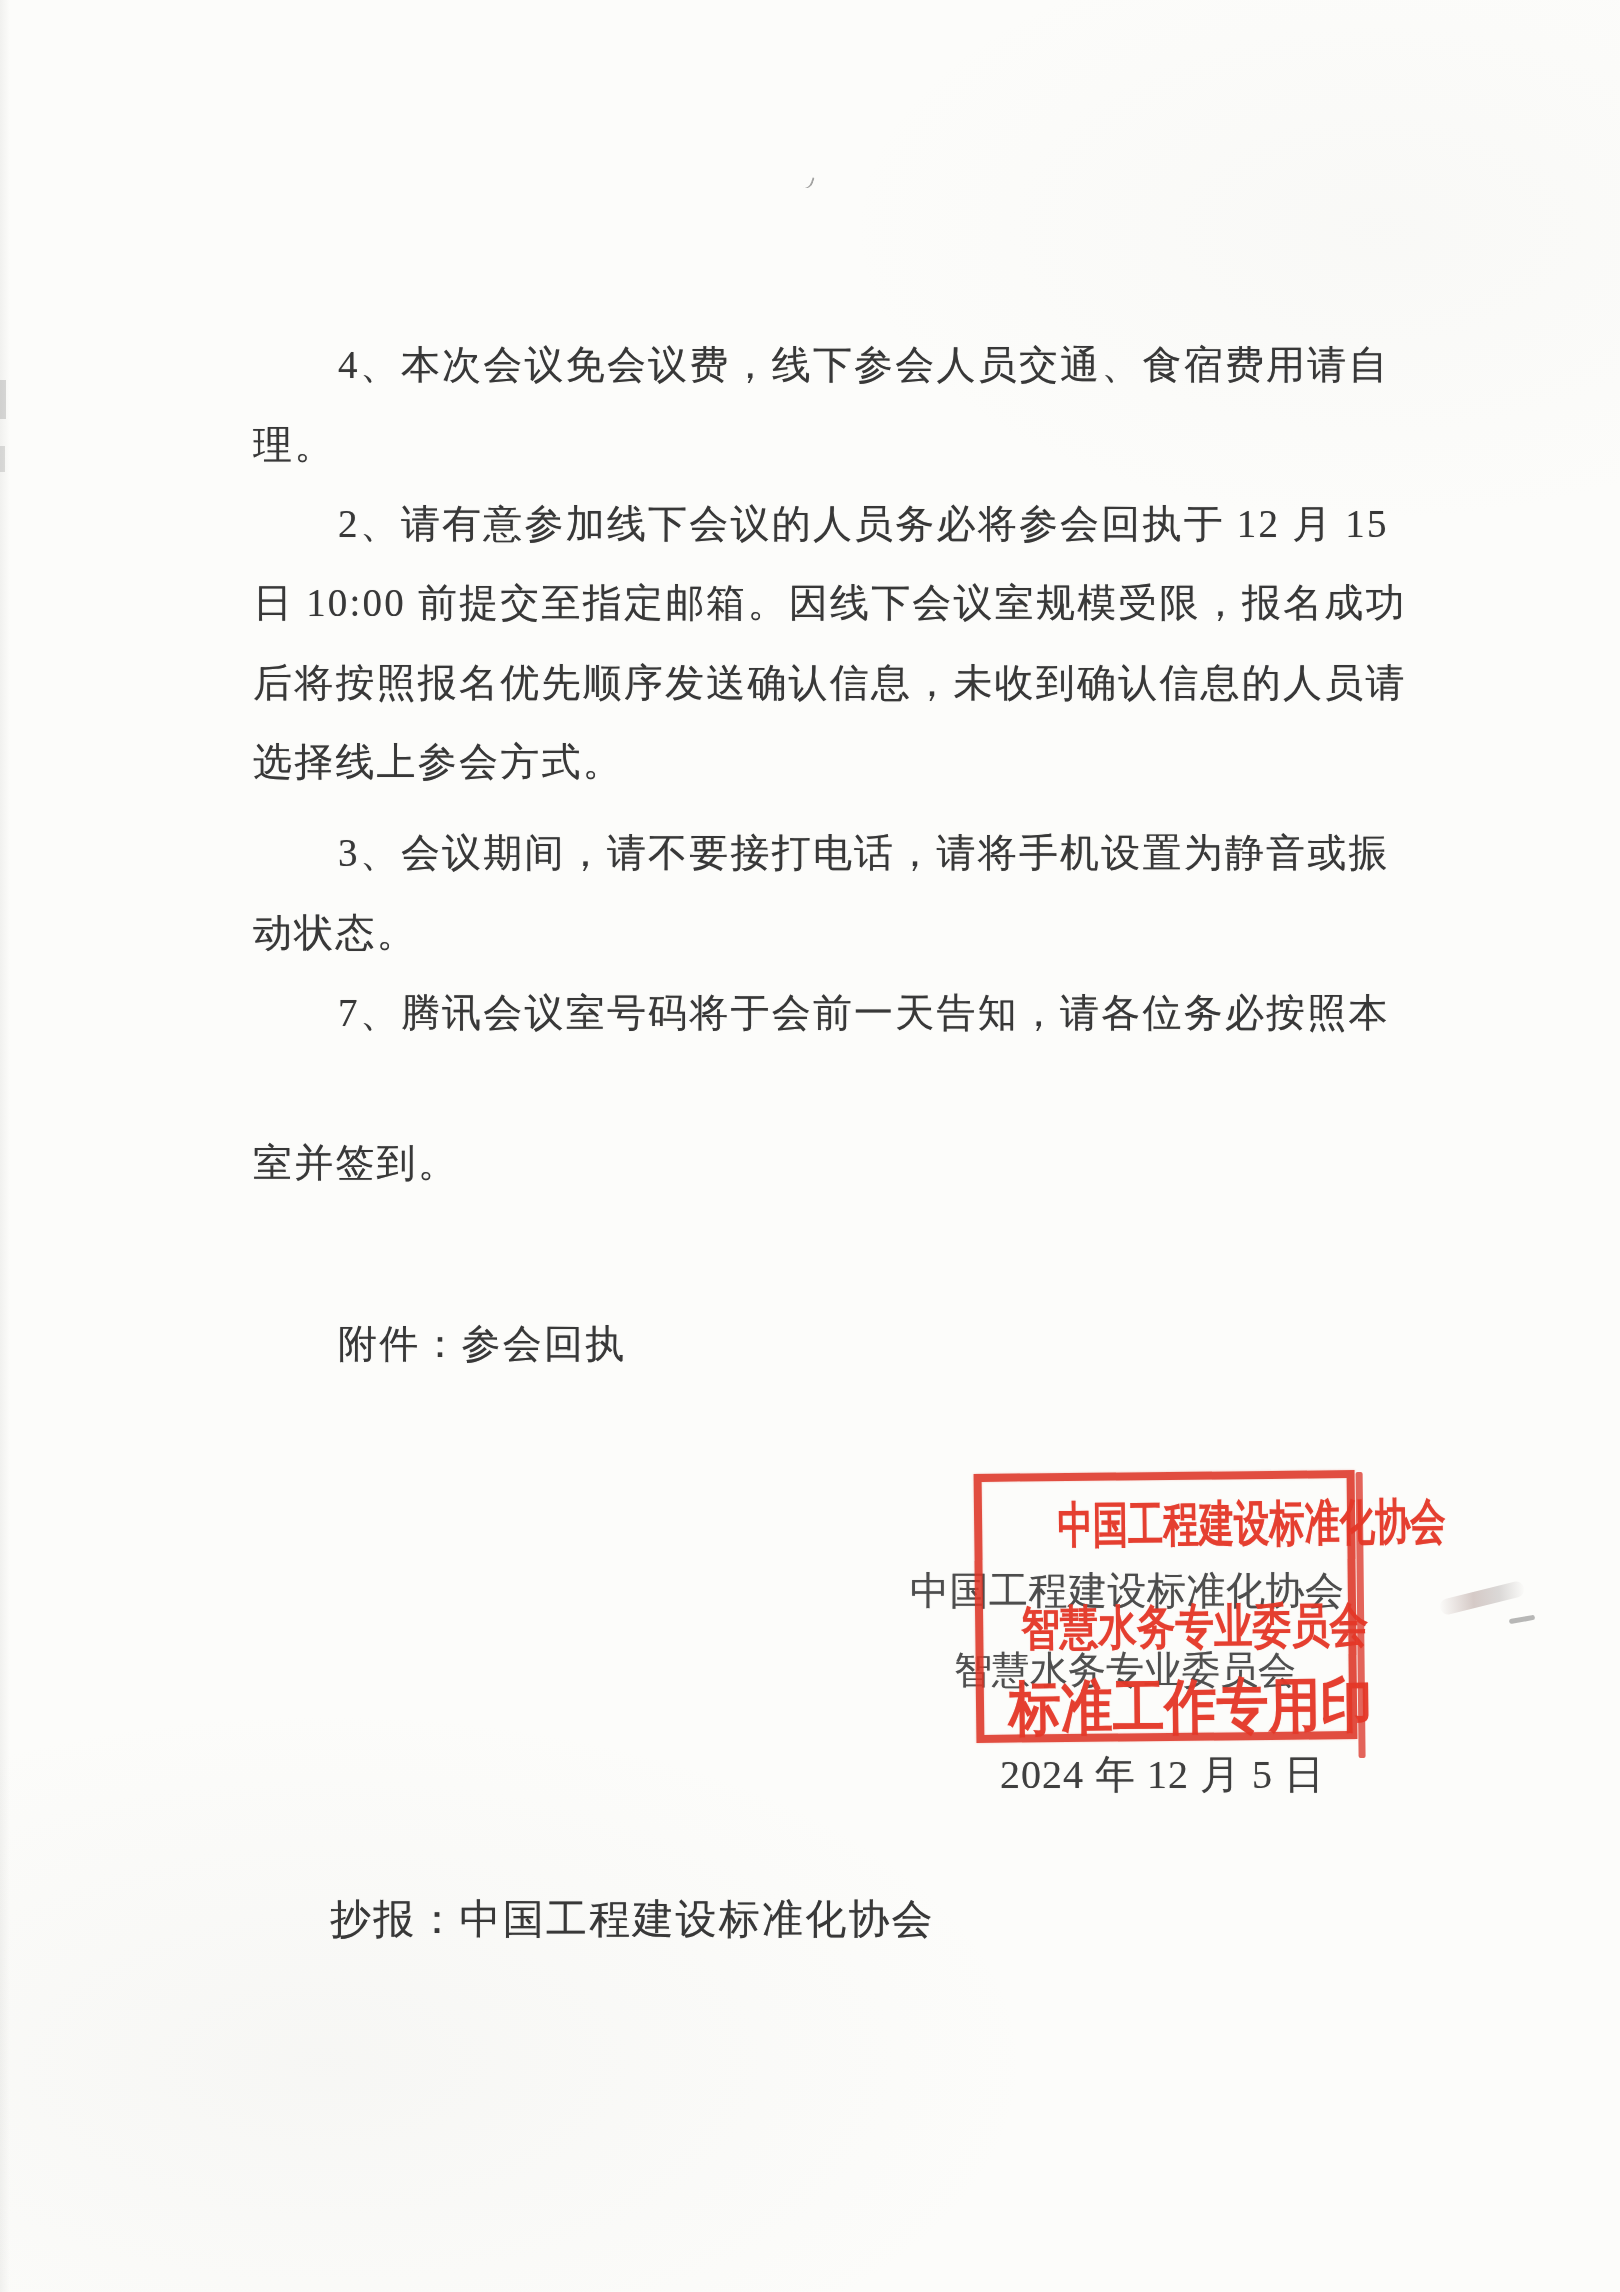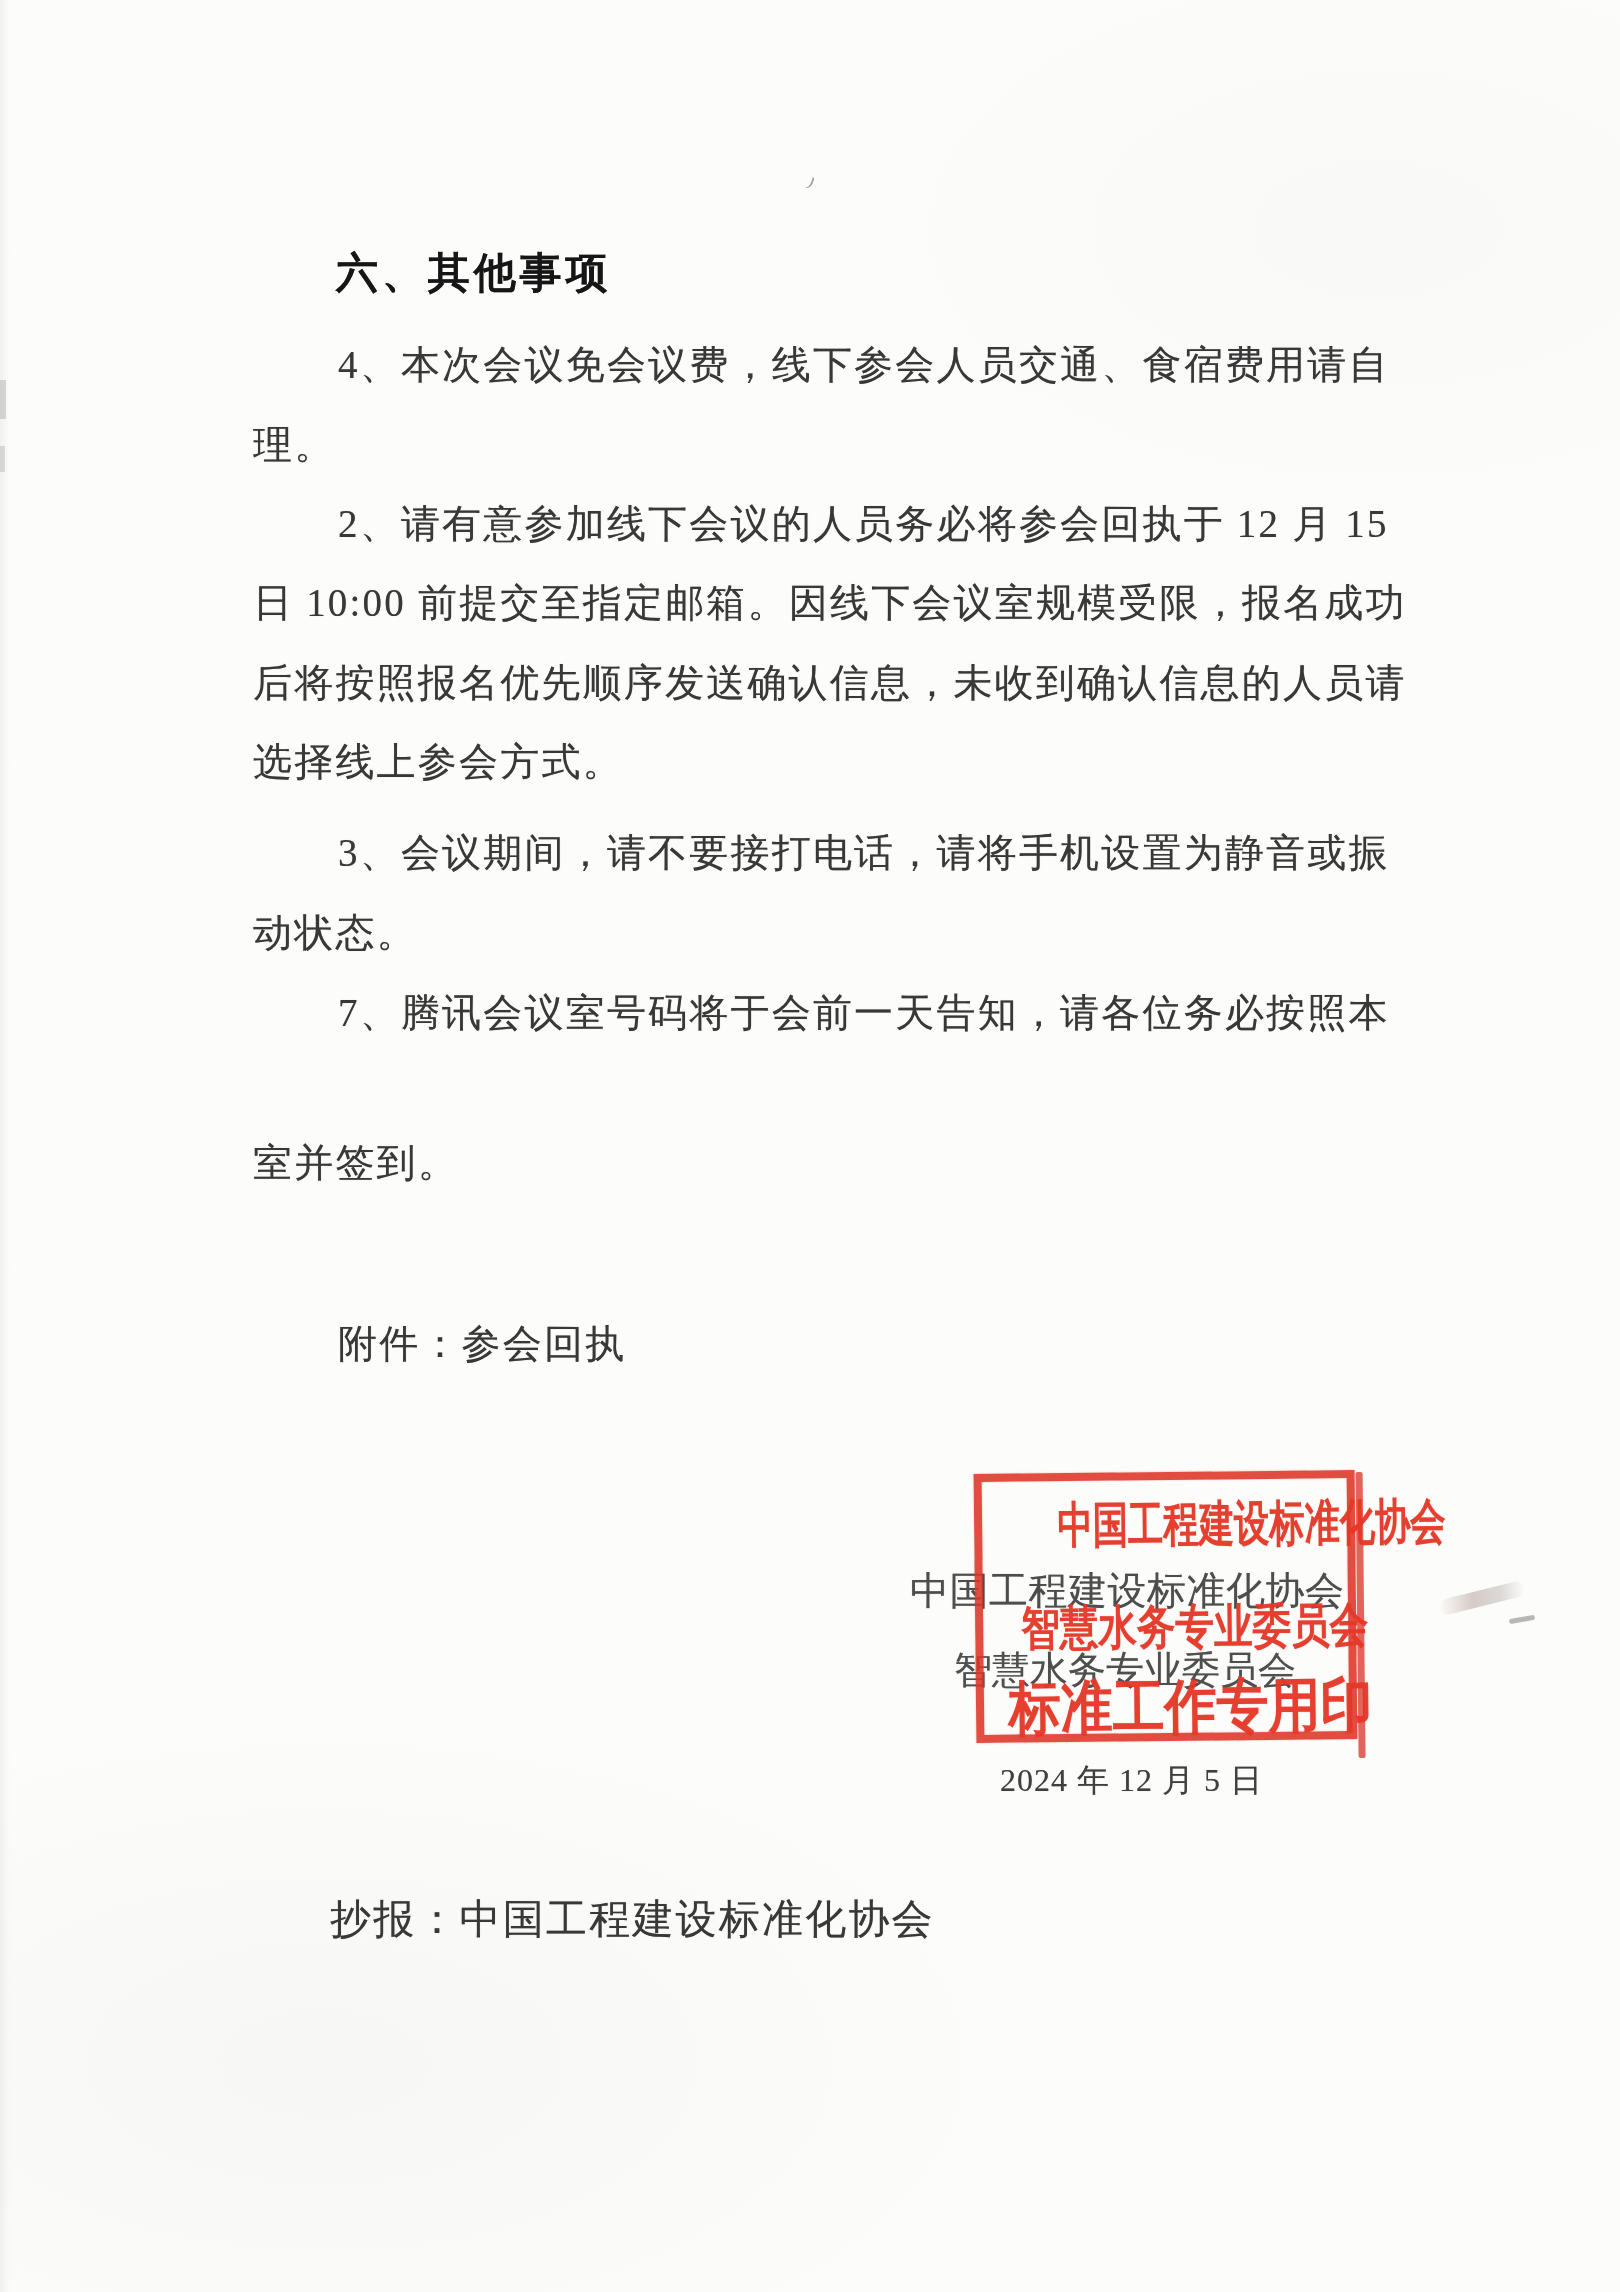--- a/index.html
+++ b/index.html
@@ -80,21 +80,21 @@
   .seal-1{top:11.8px;font-size:49px;}
   .seal-1>span{transform:scale(0.72,1);}
   .seal-2{top:116px;font-size:47px;}
   .seal-2>span{transform:scale(0.82,1);}
   .seal-3{top:188px;font-size:59px;}
   .seal-3>span{transform:scale(0.88,1);}
 
   
   .issuer1{left:910px;top:1564px;font-size:39px;letter-spacing:0.5px;color:#4d4d4d;}
   .issuer2{left:954px;top:1645px;font-size:38px;letter-spacing:0px;color:#4f4f4f;}
-  .sign-date{left:1000px;top:1747px;font-size:32px;letter-spacing:1px;color:#3f3f3f;margin-top:12px;}
+  .sign-date{left:1000px;top:1747px;font-size:40px;letter-spacing:1px;color:#3f3f3f;}
 
   
   .artifact{position:absolute;pointer-events:none;}
   .mark-comma{
     left:804px;top:176px;width:6.9px;height:12.7px;
     border-right:2.9px solid rgba(90,90,90,0.55);
     border-radius:0 0 7.8px 0;
     transform:rotate(18deg);
   }
   .mark-smudge{
@@ -110,21 +110,20 @@
     transform:rotate(-10deg);
   }
   .edge-tick1{left:0;top:380px;width:5.9px;height:39px;background:rgba(150,150,148,0.35);}
   .edge-tick2{left:0;top:446px;width:4.9px;height:25.5px;background:rgba(150,150,148,0.3);}
 </style>
 </head>
 <body>
 
 <div class="page">
 
-  <div class="txt heading">六、其他事项</div>
 
   <div class="txt l1">4、本次会议免会议费，线下参会人员交通、食宿费用请自</div>
   <div class="txt l2">理。</div>
   <div class="txt l3">2、请有意参加线下会议的人员务必将参会回执于 12 月 15</div>
   <div class="txt l4">日 10:00 前提交至指定邮箱。因线下会议室规模受限，报名成功</div>
   <div class="txt l6">选择线上参会方式。</div>
   <div class="txt l5">后将按照报名优先顺序发送确认信息，未收到确认信息的人员请</div>
   <div class="txt l7">3、会议期间，请不要接打电话，请将手机设置为静音或振</div>
   <div class="txt l8">动状态。</div>
   <div class="txt l9">7、腾讯会议室号码将于会前一天告知，请各位务必按照本</div>

